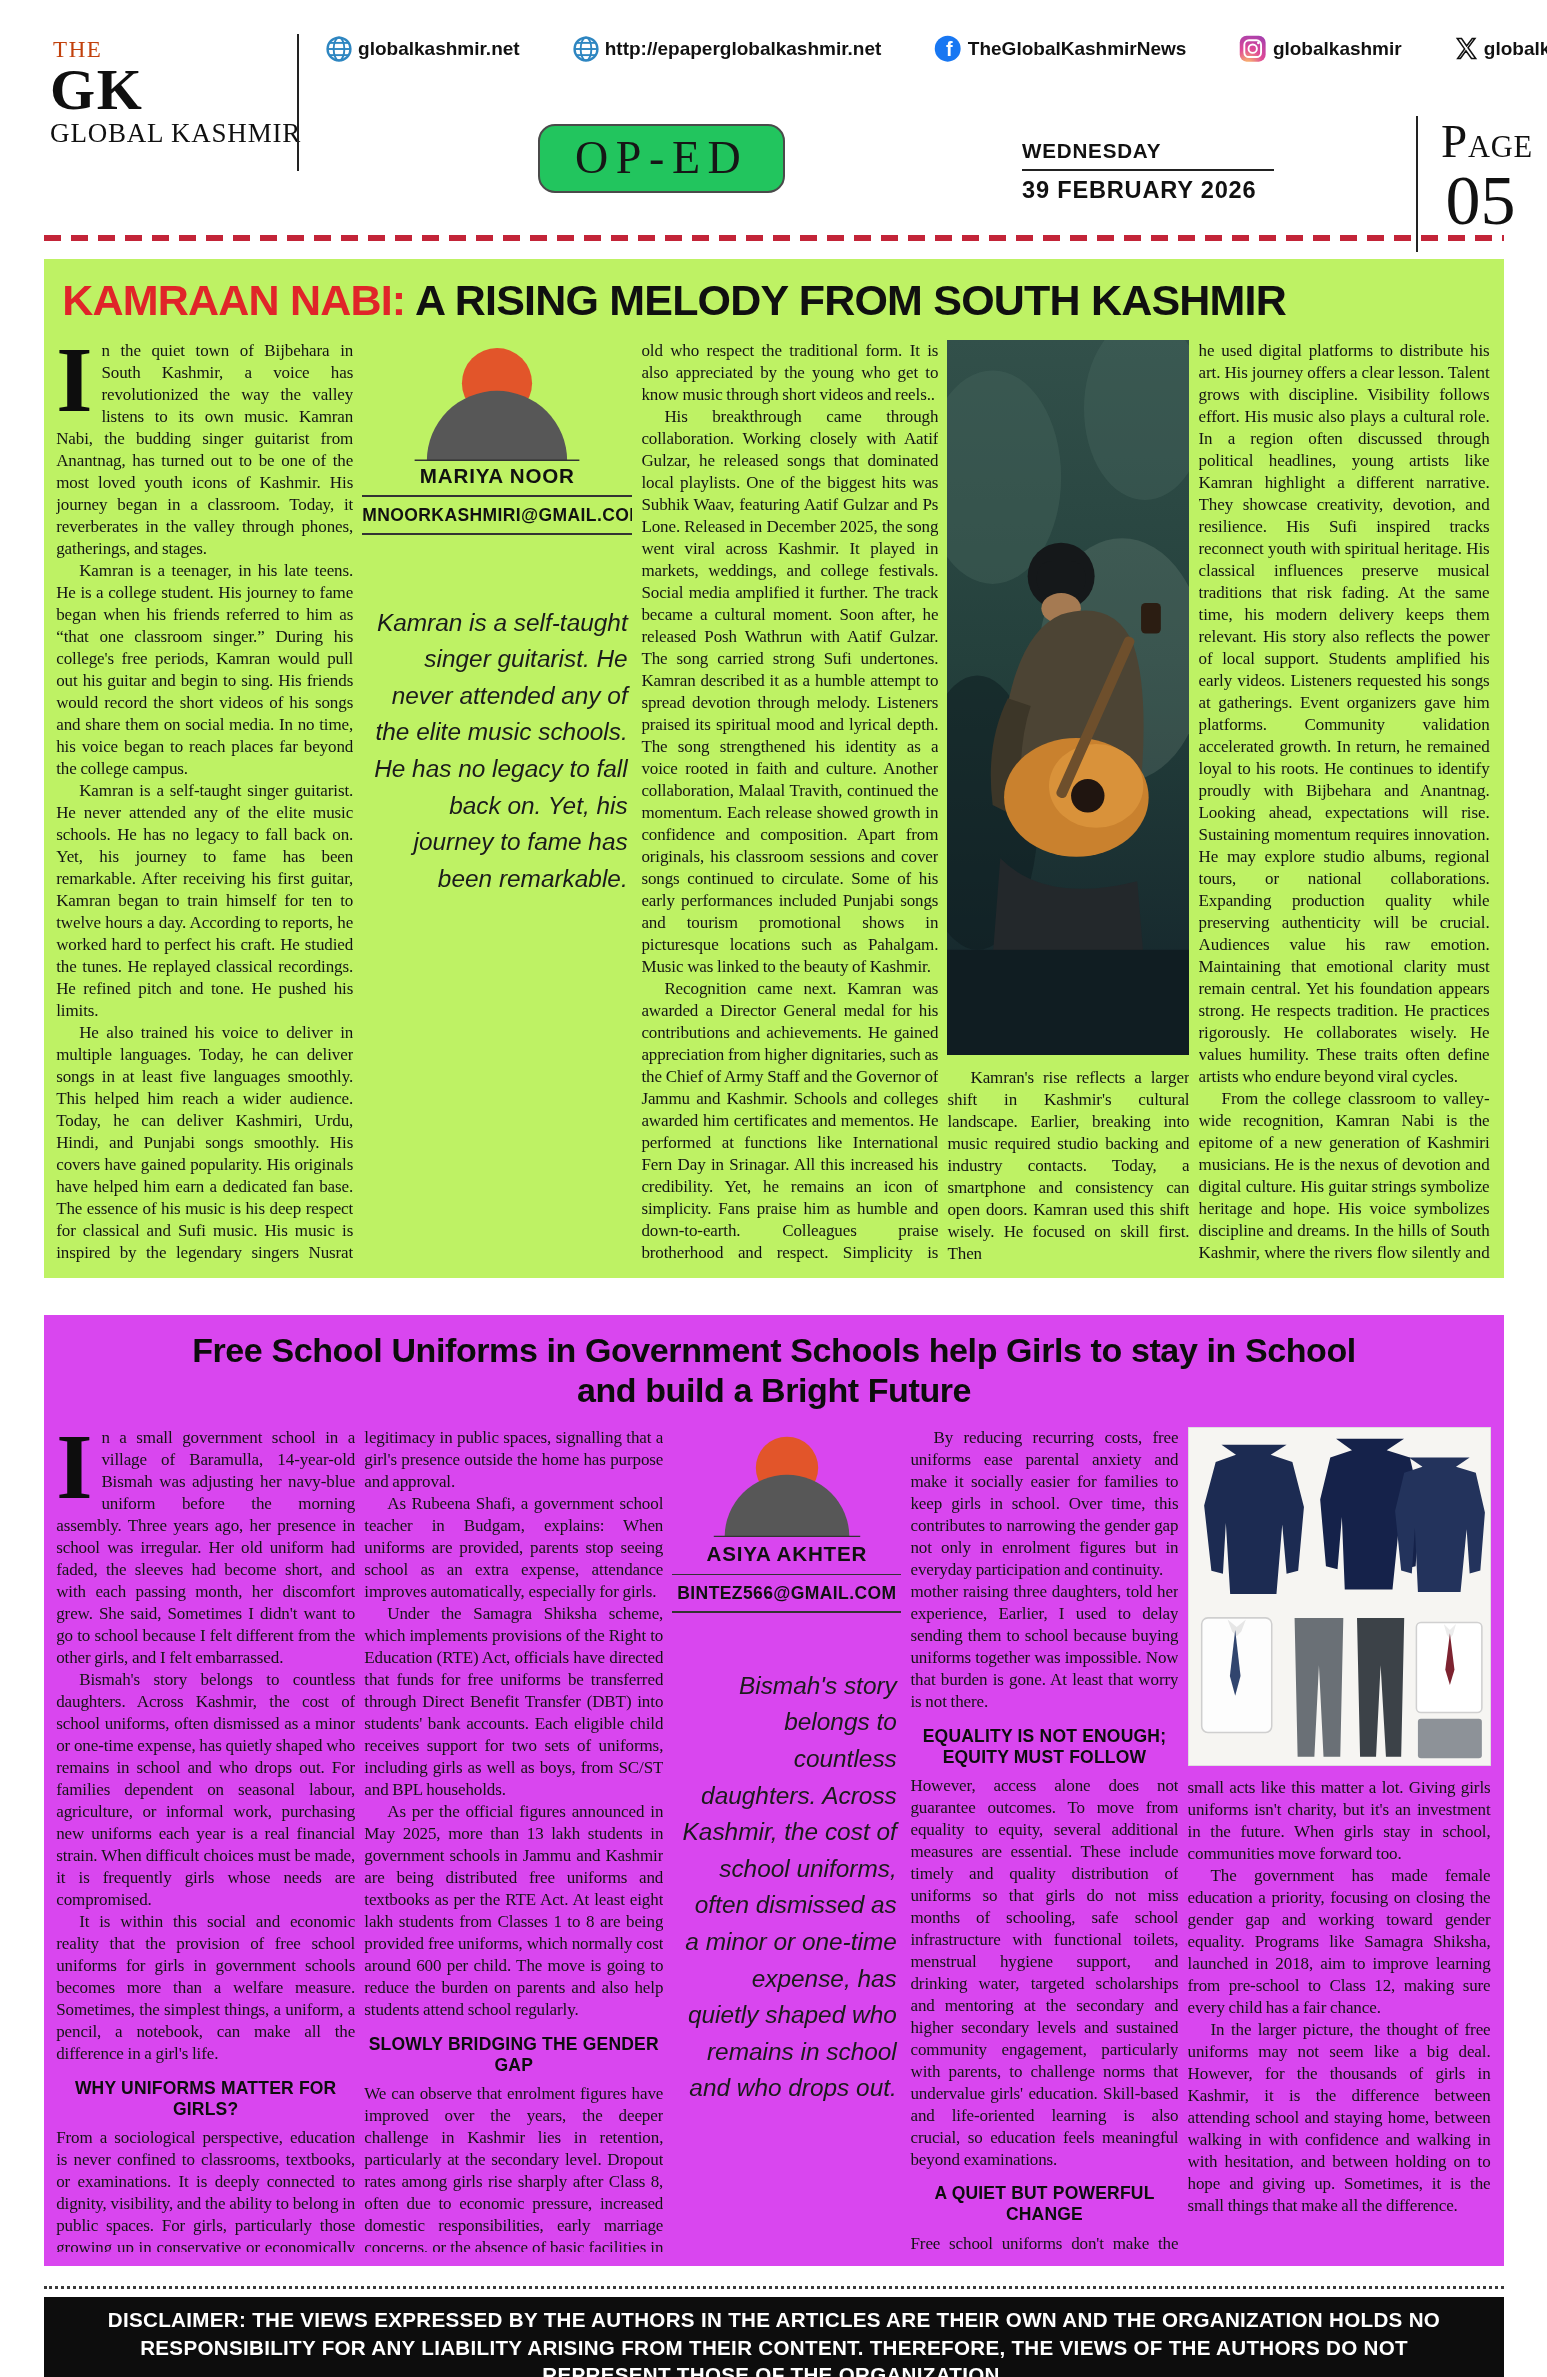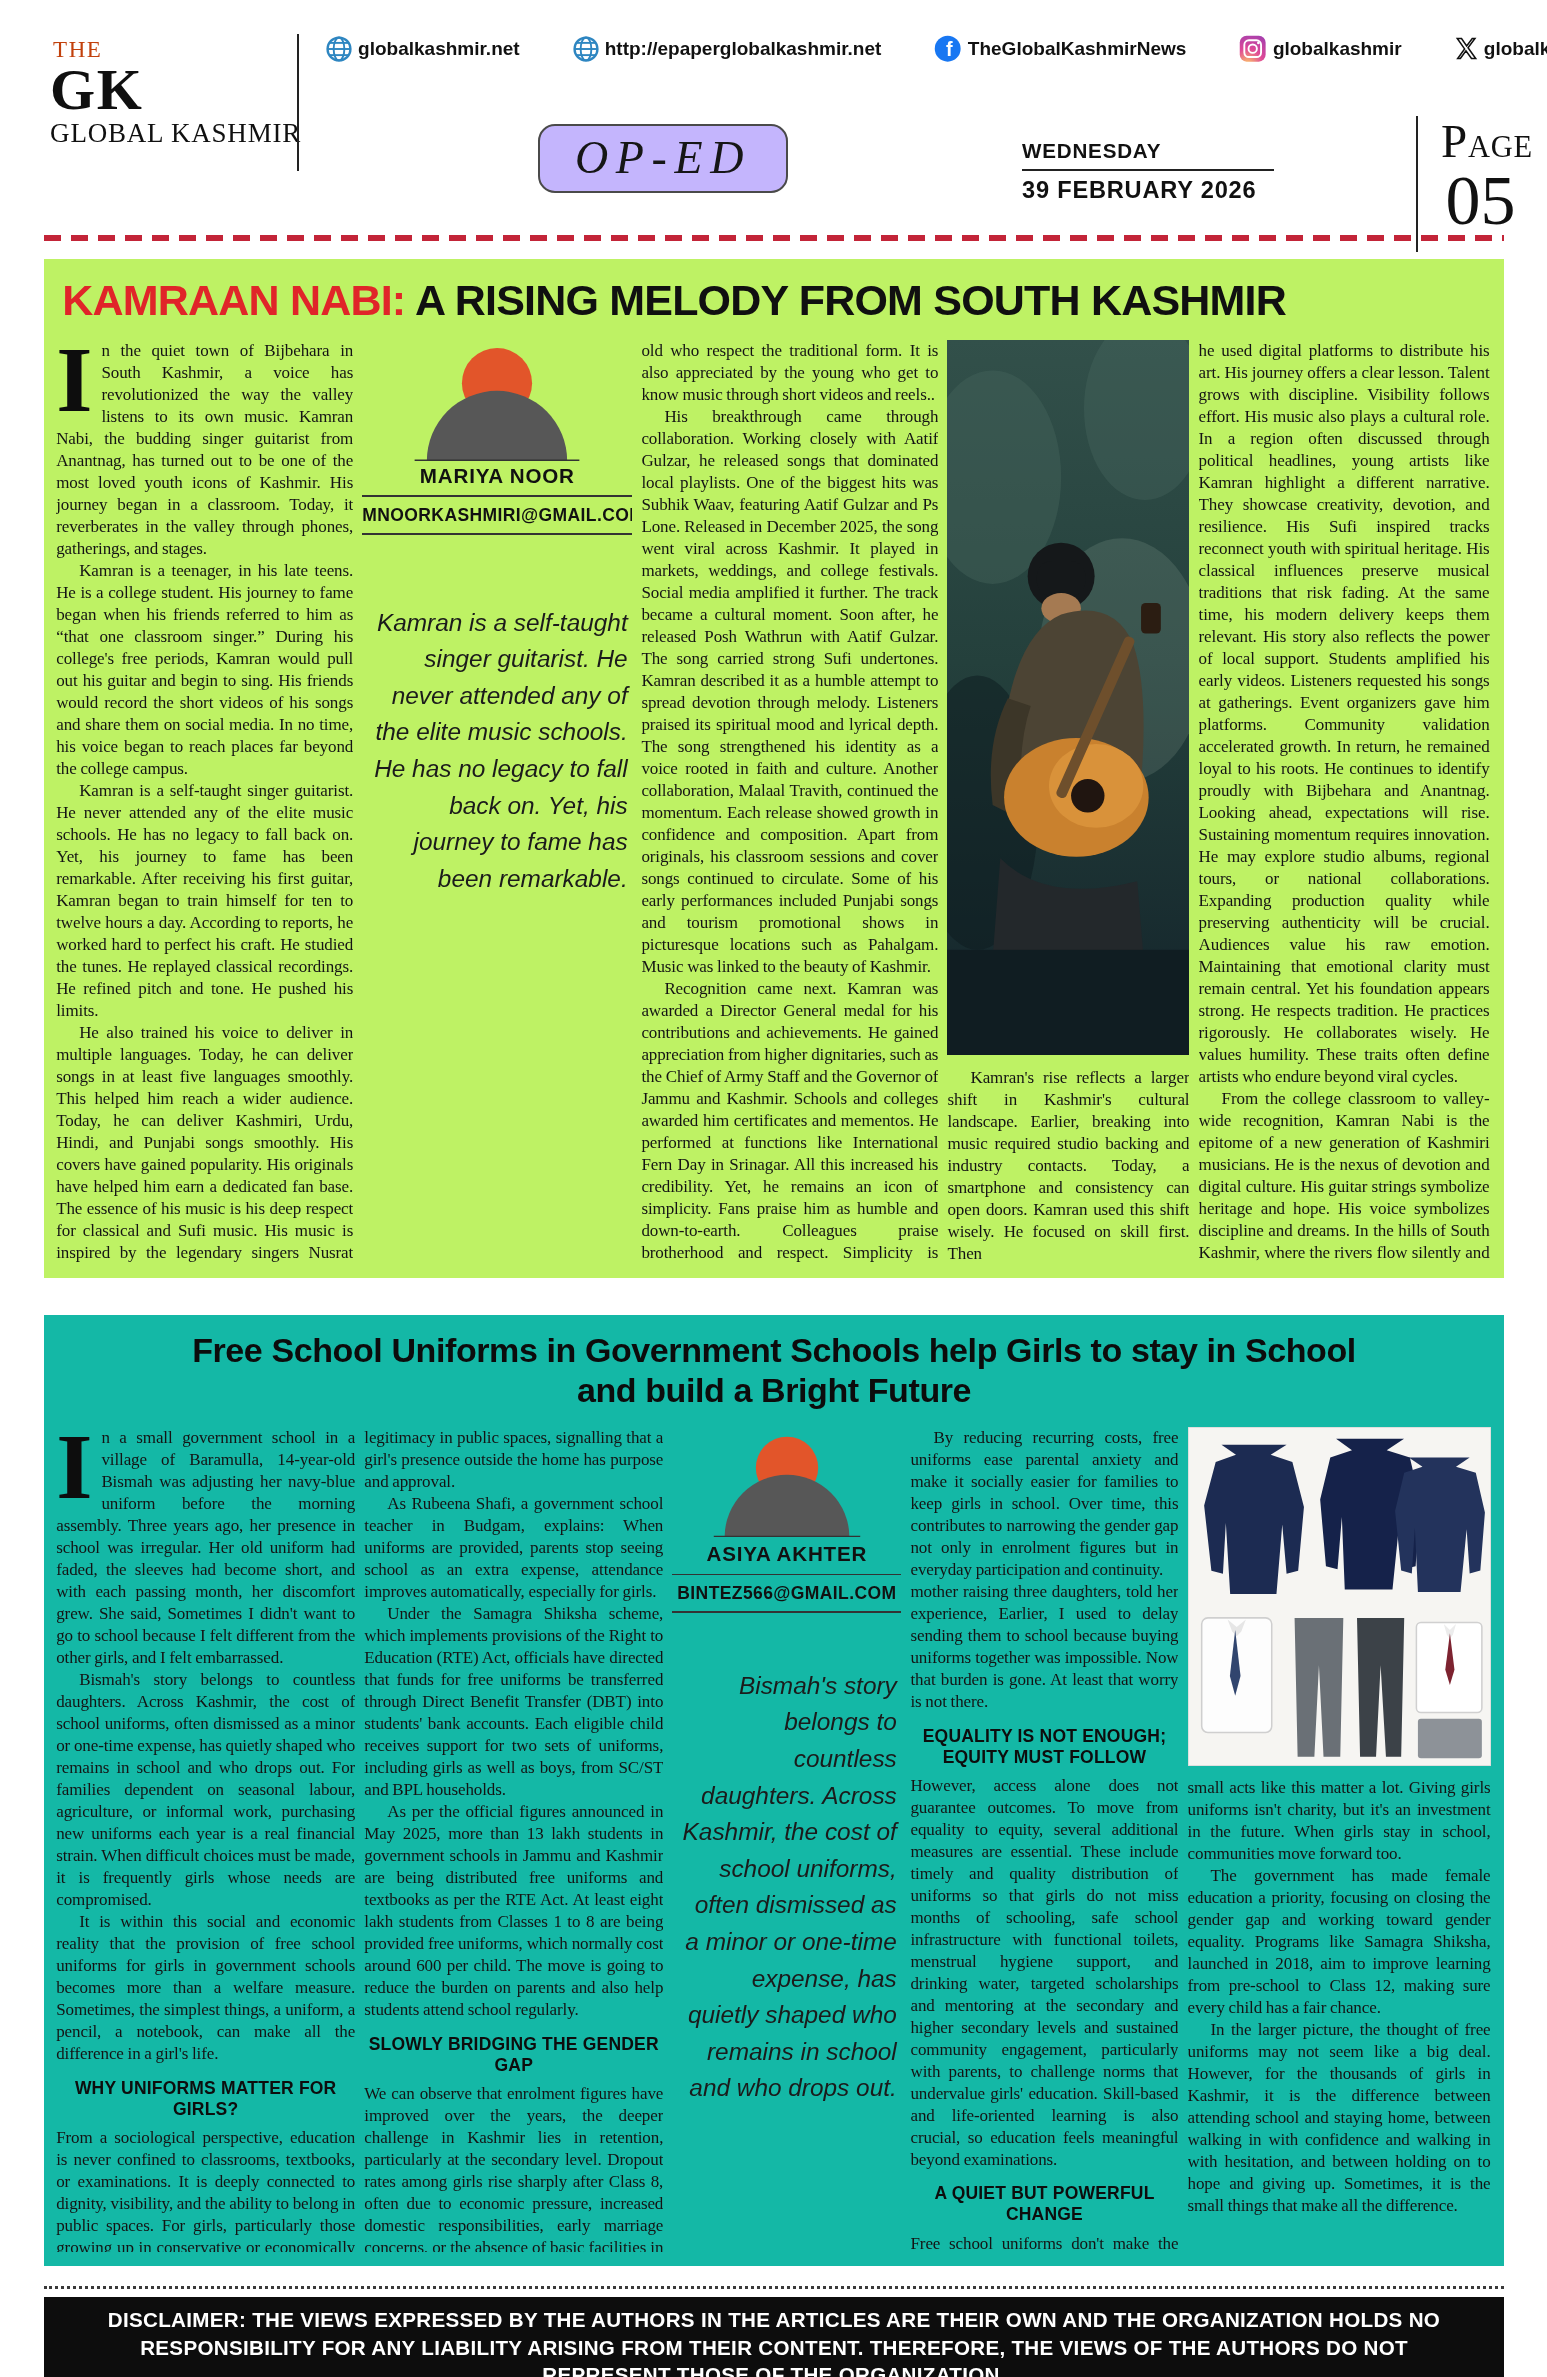--- a/index.html
+++ b/index.html
@@ -11,23 +11,23 @@
   .header{position:relative;margin:26px 44px 0;height:215px;}
   .masthead{position:absolute;left:6.1px;top:10.7px;width:229px;}
   .masthead .the{font-size:23px;letter-spacing:1.5px;color:#c2410c;margin-left:3px;}
   .masthead .gk{font-size:58px;font-weight:bold;line-height:0.92;letter-spacing:1.5px;color:#101010;}
   .masthead .gname{font-size:27px;letter-spacing:0.8px;color:#101010;margin-top:1.5px;white-space:nowrap;}
   .mast-divider{position:absolute;left:253px;top:7.6px;width:1.5px;height:137px;background:#222;}
   .social-row{position:absolute;left:282px;top:9.1px;display:flex;gap:53px;align-items:center;
     font-family:"Liberation Sans",sans-serif;font-weight:bold;font-size:19px;color:#111;}
   .social-item{display:flex;align-items:center;gap:6.1px;}
   .social-item svg{display:block;}
-  .oped-box{position:absolute;left:494px;top:98px;padding:4.6px 35px 7.6px;background:#c4b5fd;
+  .oped-box{position:absolute;left:494px;top:98px;padding:4.6px 35px 7.6px;background:#22c55e;
     border:2.3px solid #4a4a4a;border-radius:17px;font-family:"Liberation Serif",serif;
-    font-size:46px;letter-spacing:7.6px;color:#161616;font-style:italic;}
+    font-size:46px;letter-spacing:7.6px;color:#161616;}
   .date-block{position:absolute;left:978px;top:113px;font-family:"Liberation Sans",sans-serif;font-weight:bold;}
   .date-day{font-size:20.6px;letter-spacing:0.8px;}
   .date-rule{width:252px;height:1.5px;background:#222;margin:6.1px 0;}
   .date-date{font-size:23.6px;letter-spacing:0.8px;}
   .page-divider{position:absolute;left:1372px;top:90px;width:1.5px;height:136px;background:#222;}
   .page-block{position:absolute;left:1397px;top:88px;}
   .page-word{font-size:30.5px;letter-spacing:0.8px;}
   .page-word .bigP{font-size:47px;}
   .page-num{font-size:70px;line-height:0.95;margin-top:0px;margin-left:4.6px;}
   .red-dash{position:absolute;left:0;right:0;bottom:0;height:6.1px;
@@ -55,21 +55,21 @@
   .author-rule{height:1.5px;background:#333;margin:4.6px 0;}
   .author-name{font-weight:bold;font-size:20.6px;letter-spacing:0.8px;padding:3px 0;}
   .author-email{font-weight:bold;font-size:17.5px;letter-spacing:0.4px;padding:3px 0;}
   .pull-quote{font-family:"Liberation Sans",sans-serif;font-style:italic;font-size:24.4px;
     line-height:1.5;text-align:right;color:#1b1b1b;padding:0 4.6px 0 7.6px;}
   .pq1{margin-top:70px;}
   .pq2{margin-top:55px;}
   .photo-frame{width:100%;display:block;}
   .photo-caption{margin-top:12.2px;}
   
-  .article2{margin-top:37px;background:#14b8a6;}
+  .article2{margin-top:37px;background:#d946ef;}
   .a2-headline{font-family:"Liberation Sans",sans-serif;font-weight:bold;font-size:34px;
     line-height:1.18;text-align:center;max-width:1189px;margin:3px auto 17px;color:#0c0c0c;letter-spacing:-0.4px;}
   .cols-a2{grid-template-columns:299px 299px 229px 268px 303px;}
   .col-a2{height:825px;}
   .uniform-text{margin-top:10.7px;}
   
   .disclaimer-wrap{margin:20px 44px 0;border-top:3px dotted #3a3a3a;padding-top:7.6px;}
   .disclaimer-bar{background:#0d0d0d;color:#fff;font-family:"Liberation Sans",sans-serif;
     font-weight:bold;font-size:20.6px;line-height:1.35;text-align:center;padding:9.1px 53px;letter-spacing:0.3px;}
 </style>

